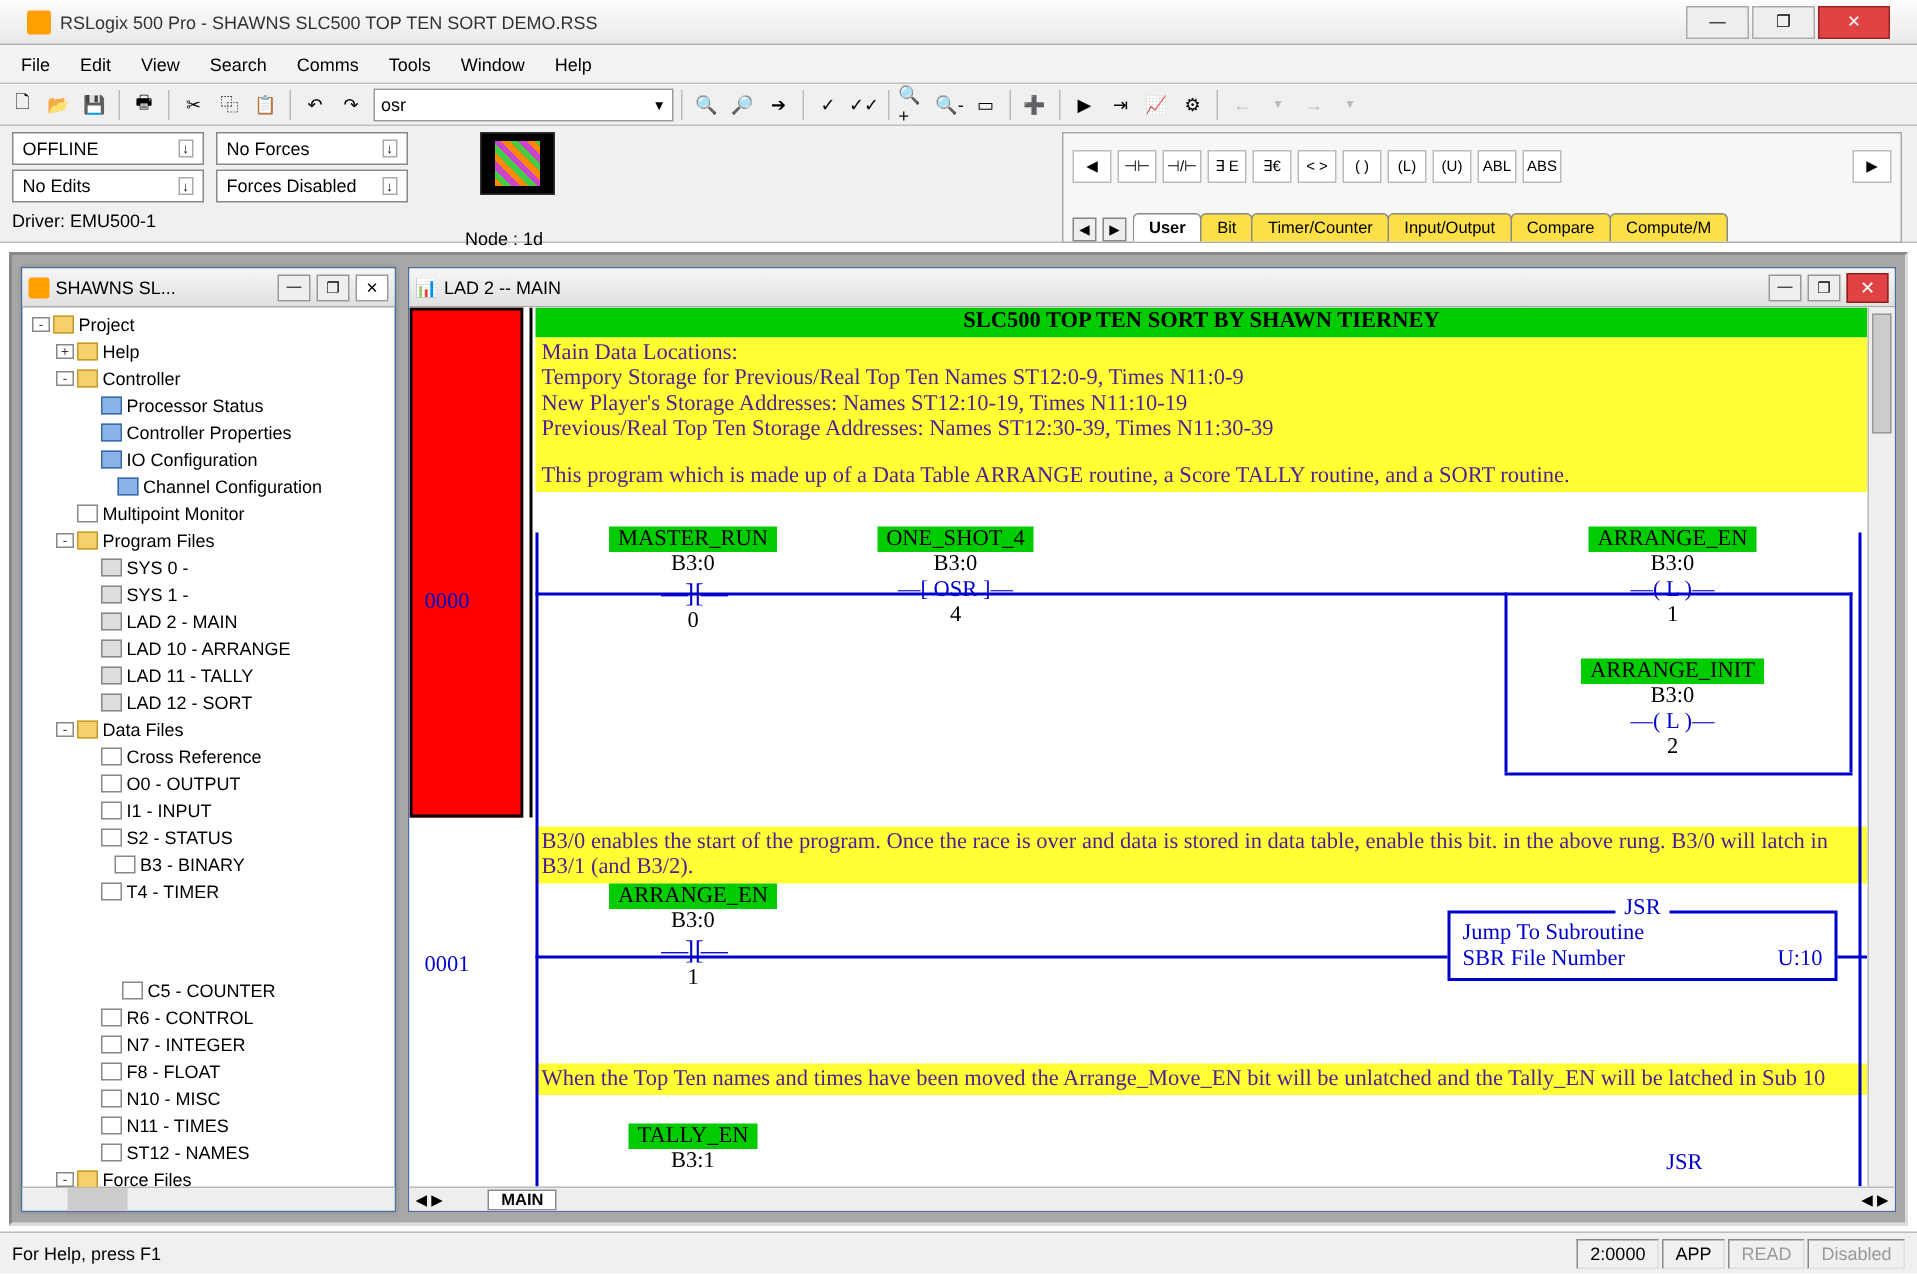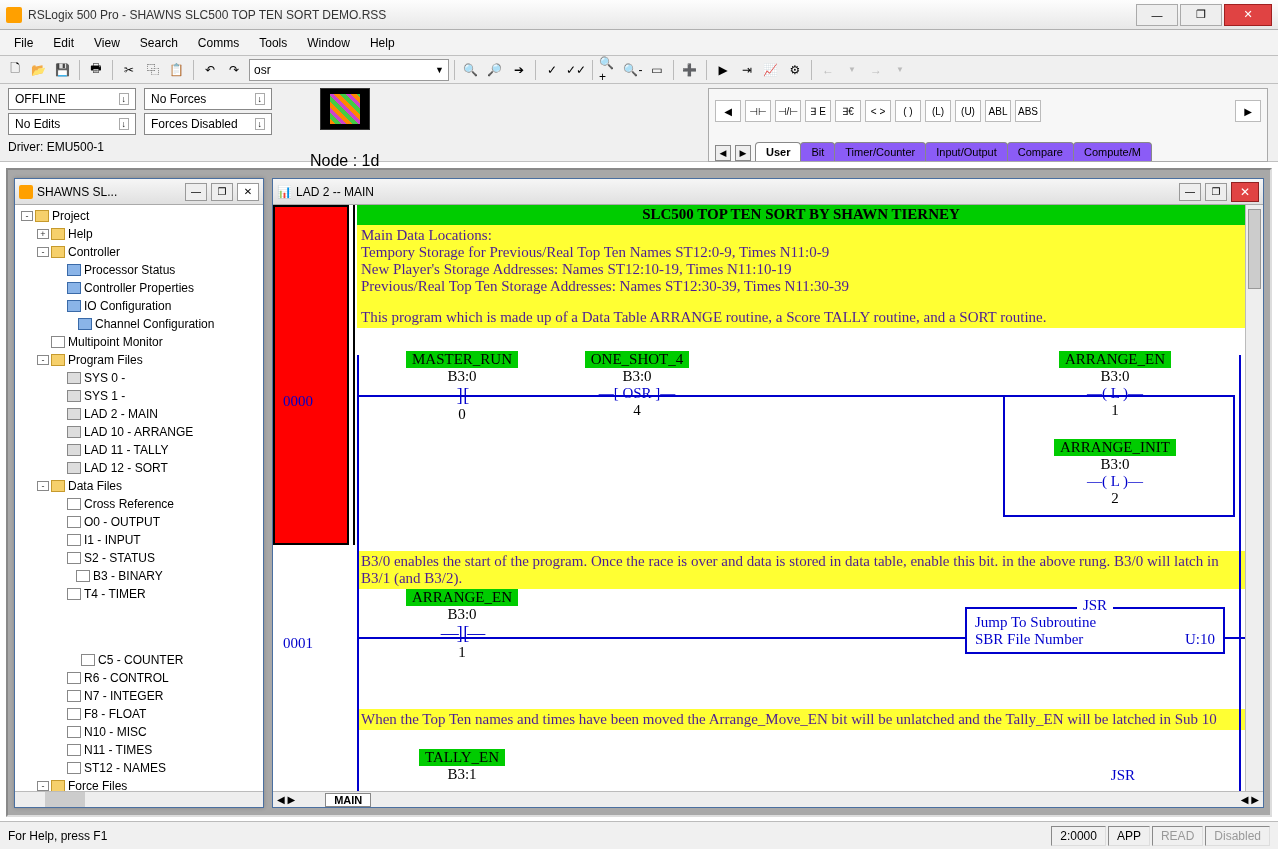--- a/index.html
+++ b/index.html
@@ -1,19 +1,19 @@
 <!DOCTYPE html>
 <html><head>
 <meta charset="utf-8">
 <style>
 * { box-sizing: border-box; margin: 0; padding: 0; }
 body { font-family: "Segoe UI", Tahoma, sans-serif; font-size: 12px; background: #fff; overflow: hidden; width: 1278px; height: 849px; position: relative; }
 
 
-.titlebar { height: 30px; background: linear-gradient(#fdfdfd, #e8e8e8); border-bottom: 1px solid #b0b0b0; display: flex; align-items: center; padding: 0 6px; }
+.titlebar { height: 30px; background: linear-gradient(#fdfdfd, #e8e8e8); border-bottom: 1px solid #b0b0b0; display: flex; align-items: center; padding: 0 18px; }
 .titlebar .app-icon { width: 16px; height: 16px; background: #ffa000; margin-right: 6px; border-radius: 2px; }
 .titlebar .title { flex: 1; font-size: 12px; color: #333; }
 .win-controls { display: flex; gap: 2px; }
 .win-btn { width: 42px; height: 22px; border: 1px solid #aaa; background: #eee; display: flex; align-items: center; justify-content: center; font-size: 11px; cursor: pointer; }
 .win-btn.close { background: #e04343; color: #fff; border-color: #a02020; width: 48px; }
 
 
 .menubar { height: 26px; background: #f3f3f3; border-bottom: 1px solid #c0c0c0; display: flex; align-items: center; padding: 0 4px; }
 .menubar span { padding: 4px 10px; cursor: pointer; }
 
@@ -26,28 +26,28 @@
 
 
 .ctrl-row { height: 78px; background: #f0f0f0; border-bottom: 1px solid #c0c0c0; display: flex; padding: 4px 8px; gap: 8px; }
 .ctrl-left { display: flex; flex-direction: column; gap: 3px; }
 .ctrl-box { border: 1px solid #888; background: #fff; padding: 2px 6px; width: 128px; height: 22px; display: flex; align-items: center; }
 .ctrl-box .dd { margin-left: auto; font-size: 9px; border: 1px solid #aaa; padding: 0 2px; }
 .ctrl-pair { display: flex; gap: 8px; }
 .driver-line { font-size: 12px; padding-top: 2px; }
 .anim-box { width: 50px; height: 42px; background: #000; border: 1px solid #333; position: absolute; left: 320px; top: 88px; display: flex; align-items: center; justify-content: center; }
 .anim-box::after { content: ""; width: 30px; height: 30px; background: repeating-linear-gradient(45deg,#ff8800,#ff8800 4px,#44cc44 4px,#44cc44 8px,#cc44cc 8px,#cc44cc 12px); }
-.node-txt { position: absolute; left: 310px; top: 152px; font-size: 16px; }
+.node-txt { position: absolute; left: 310px; top: 152px; font-size: 12px; }
 
 
 .palette-wrap { position: absolute; right: 10px; top: 88px; width: 560px; height: 74px; border: 1px solid #aaa; background: #f7f7f7; }
 .palette-top { height: 44px; display: flex; align-items: center; padding: 0 6px; gap: 4px; }
 .pal-btn { width: 26px; height: 22px; border: 1px solid #bbb; background: #fff; font-size: 10px; display: flex; align-items: center; justify-content: center; cursor: pointer; }
 .palette-tabs { height: 28px; display: flex; align-items: flex-end; padding: 0 6px; gap: 0; }
-.pt { padding: 3px 10px; border: 1px solid #888; border-bottom: none; background: #8b5cf6; font-size: 11px; cursor: pointer; border-radius: 4px 4px 0 0; margin-right: -1px; }
+.pt { padding: 3px 10px; border: 1px solid #888; border-bottom: none; background: #fde047; font-size: 11px; cursor: pointer; border-radius: 4px 4px 0 0; margin-right: -1px; }
 .pt.sel { background: #fff; font-weight: bold; }
 .pt-nav { width: 16px; height: 16px; border: 1px solid #888; background: #eee; font-size: 9px; display: flex; align-items: center; justify-content: center; margin-right: 4px; }
 
 
 .mdi { position: absolute; left: 6px; top: 168px; right: 6px; bottom: 32px; background: #a8a8a8; border: 2px inset #ddd; }
 
 
 .treewin { position: absolute; left: 6px; top: 8px; width: 250px; height: 630px; background: #fff; border: 1px solid #4a6fa0; box-shadow: 0 0 4px rgba(0,0,0,.2); display: flex; flex-direction: column; }
 .subwin-title { height: 26px; background: linear-gradient(#f6f6f6,#e0e0e0); border-bottom: 1px solid #aaa; display: flex; align-items: center; padding: 0 4px; font-size: 12px; gap: 4px; }
 .subwin-title .icon { width: 14px; height: 14px; background: #ffa000; border-radius: 2px; }

